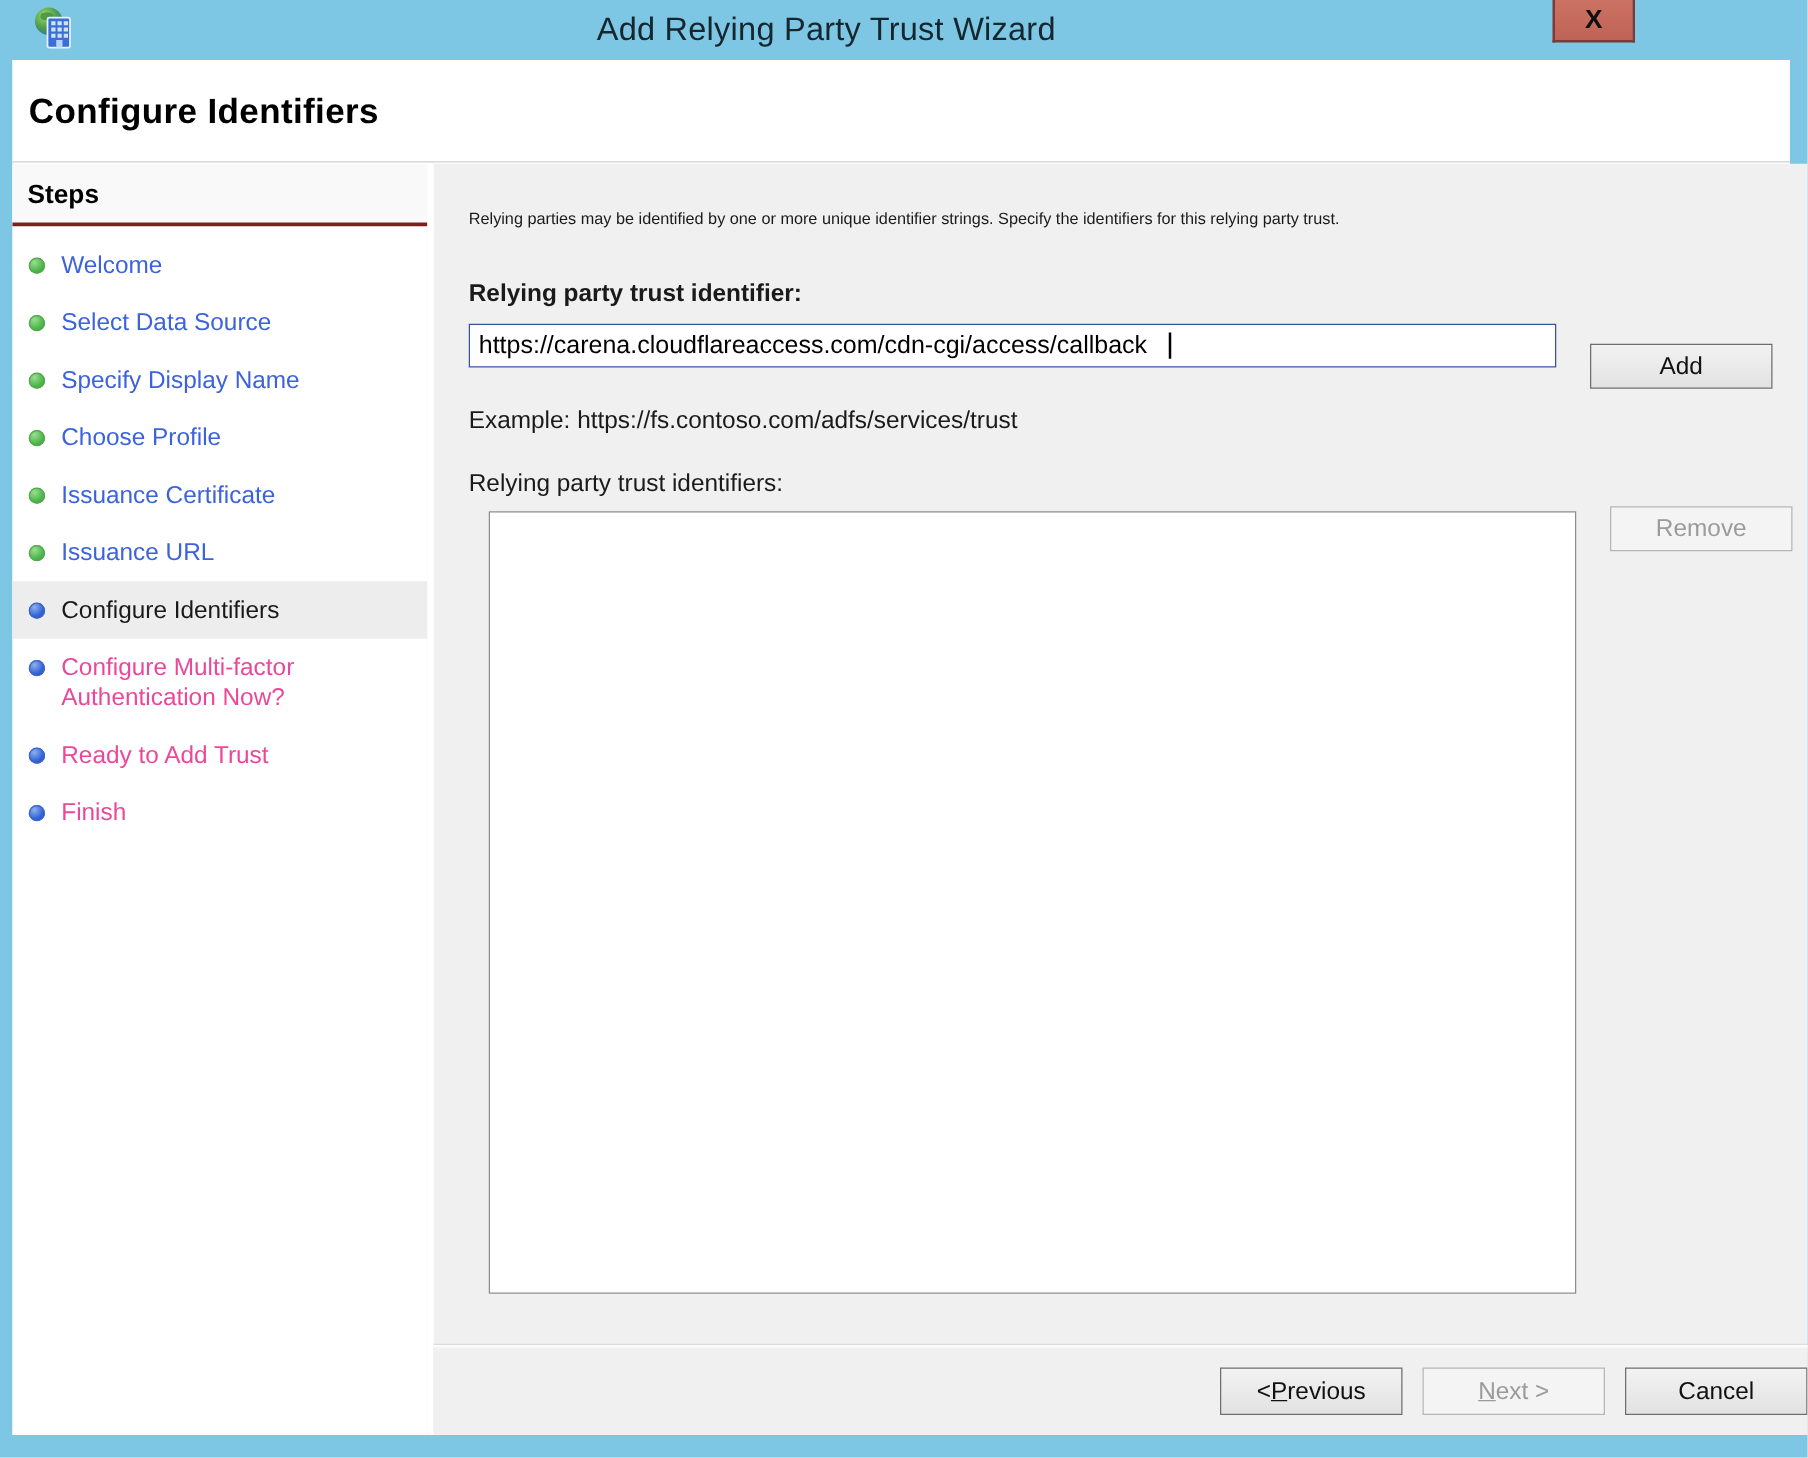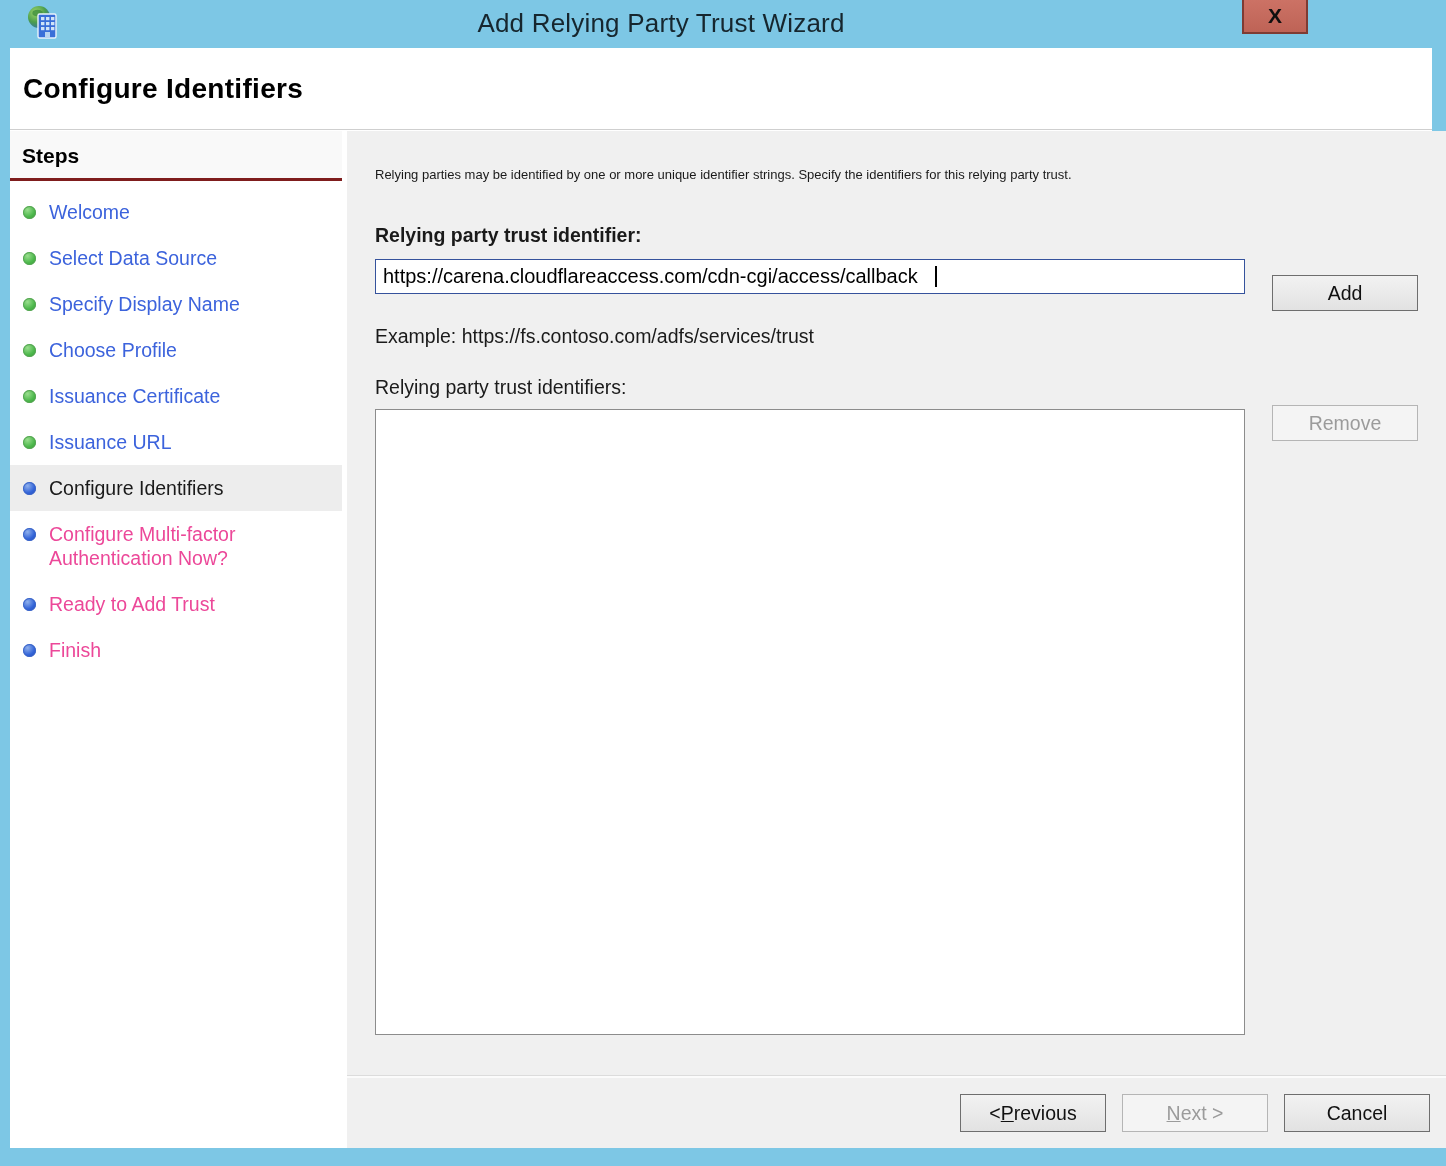--- a/index.html
+++ b/index.html
@@ -90,21 +90,21 @@
     width: 870px; height: 35px; border: 1px solid #35529C; background: #FFFFFF;
     font-family: "Liberation Sans", sans-serif; font-size: 20px; color: #000;
     padding: 0 7px; outline: none;
   }
   .text-caret {
     position: absolute; left: 560px; top: 7px; width: 2px; height: 21px;
     background: #000;
   }
   .example { font-size: 19.5px; margin-top: 14px; }
   .list-label { font-size: 19.5px; margin-top: 28px; }
-  .list-row { margin-top: 10px; }
+  .list-row { margin-top: 10px; margin-left: 16px; }
   .listbox {
     width: 870px; height: 626px; background: #FFFFFF; border: 1px solid #8C8C8C;
   }
 
   
   .btn {
     display: flex; align-items: center; justify-content: center;
     font-family: "Liberation Sans", sans-serif; font-size: 19.5px; color: #111;
     background: linear-gradient(180deg, #F2F2F2 0%, #E2E2E2 100%);
     border: 1px solid #6E6E6E; cursor: pointer; flex: none;

